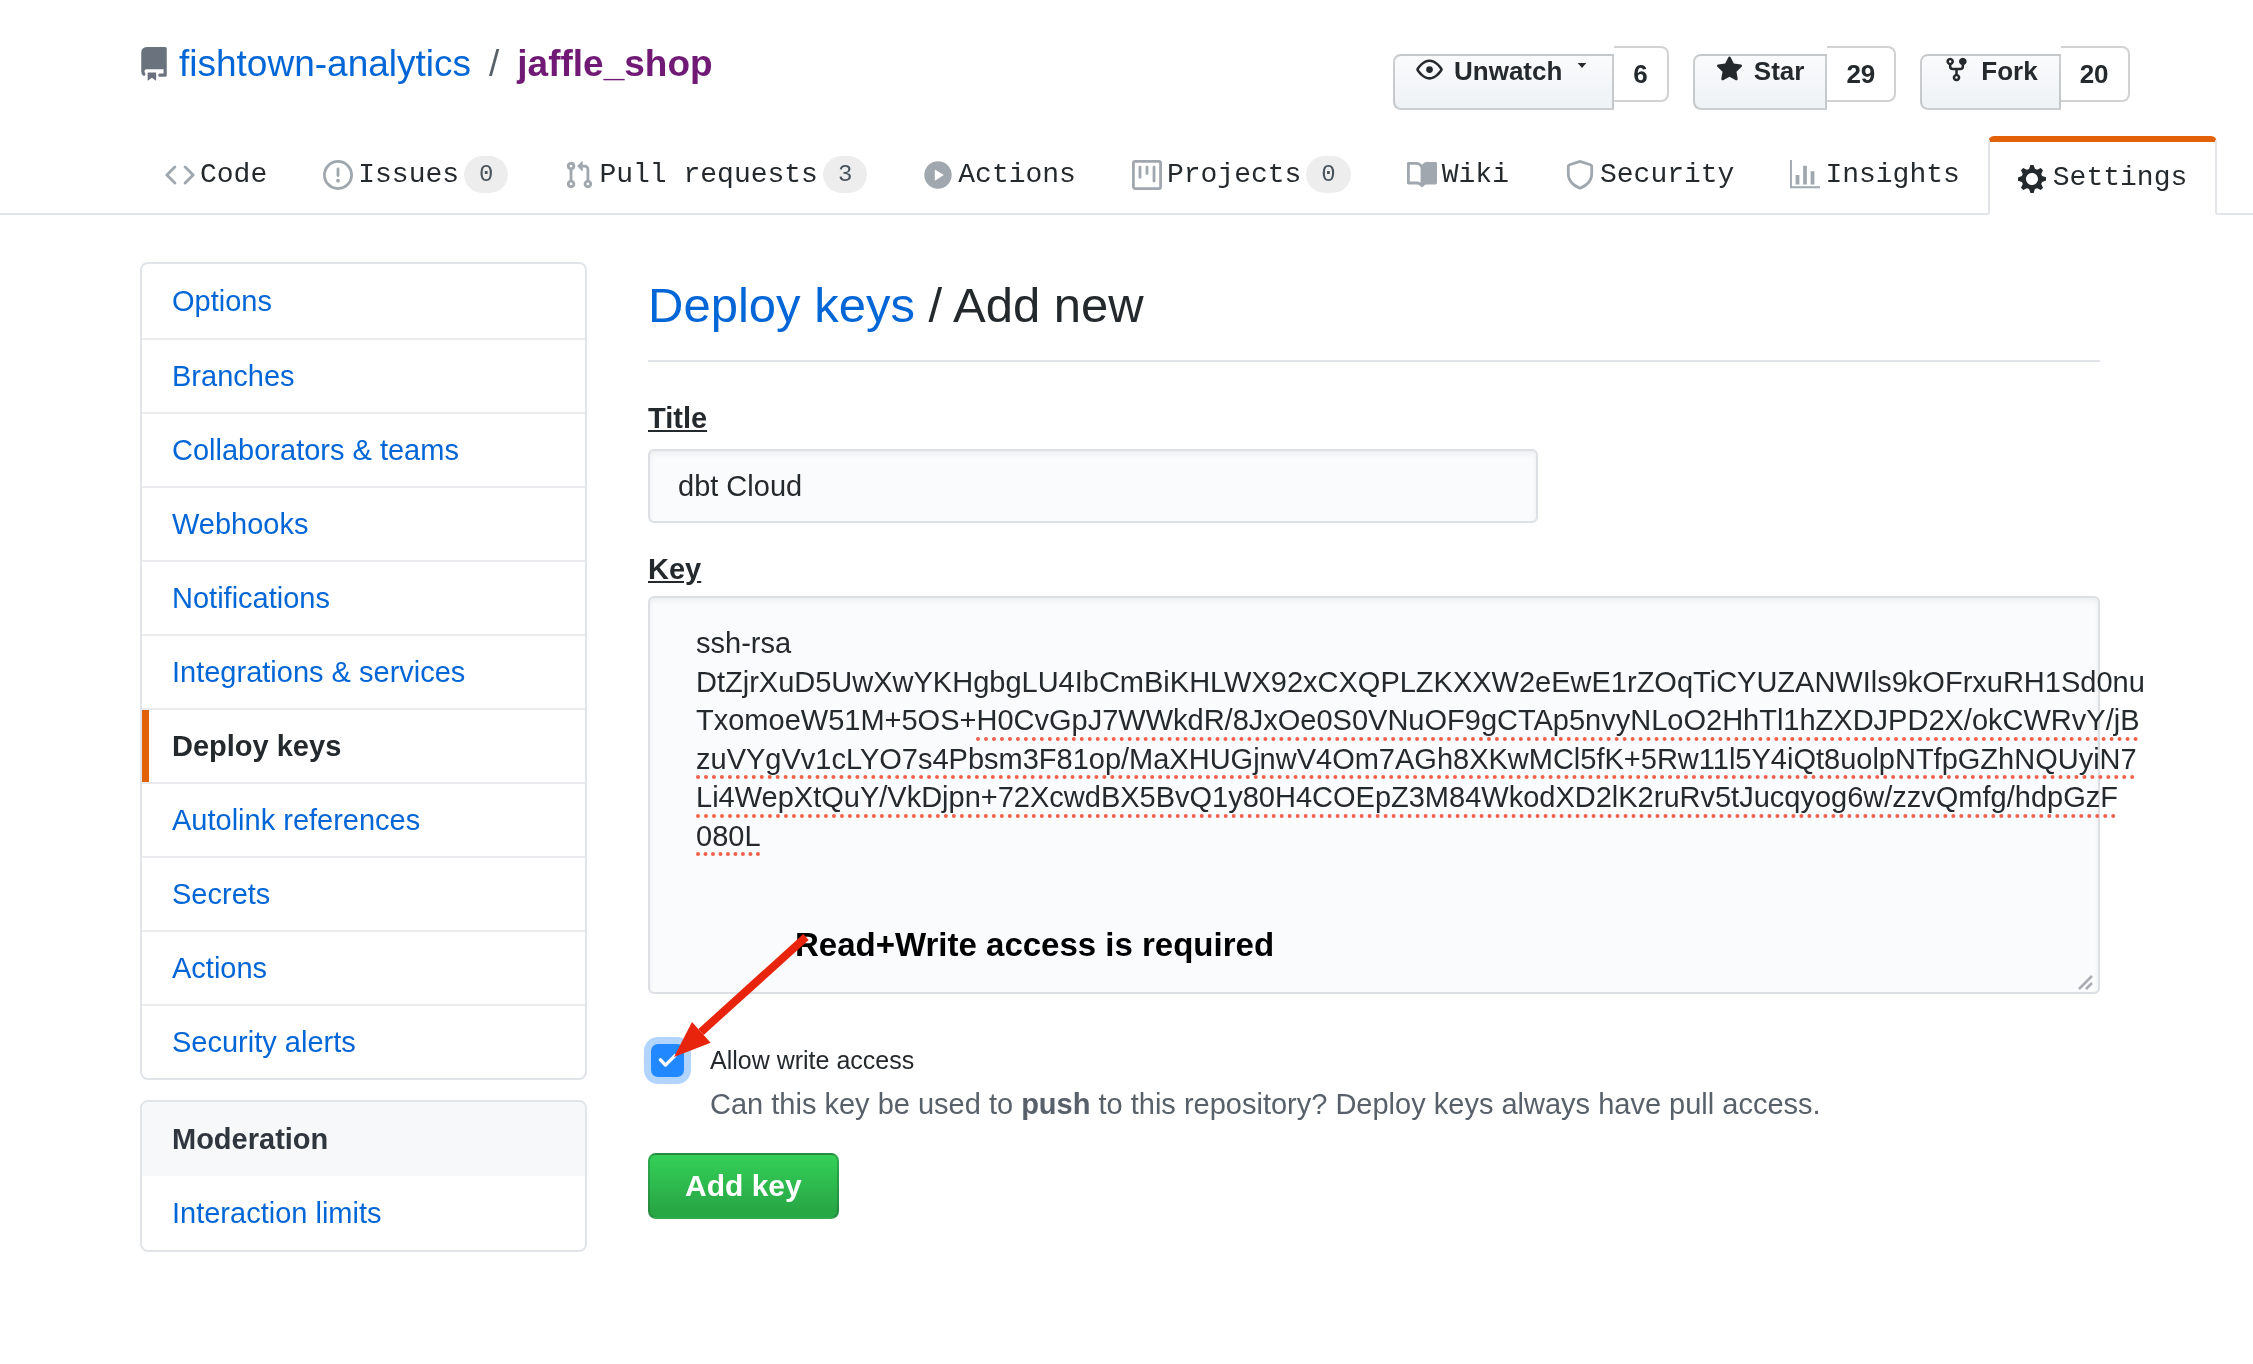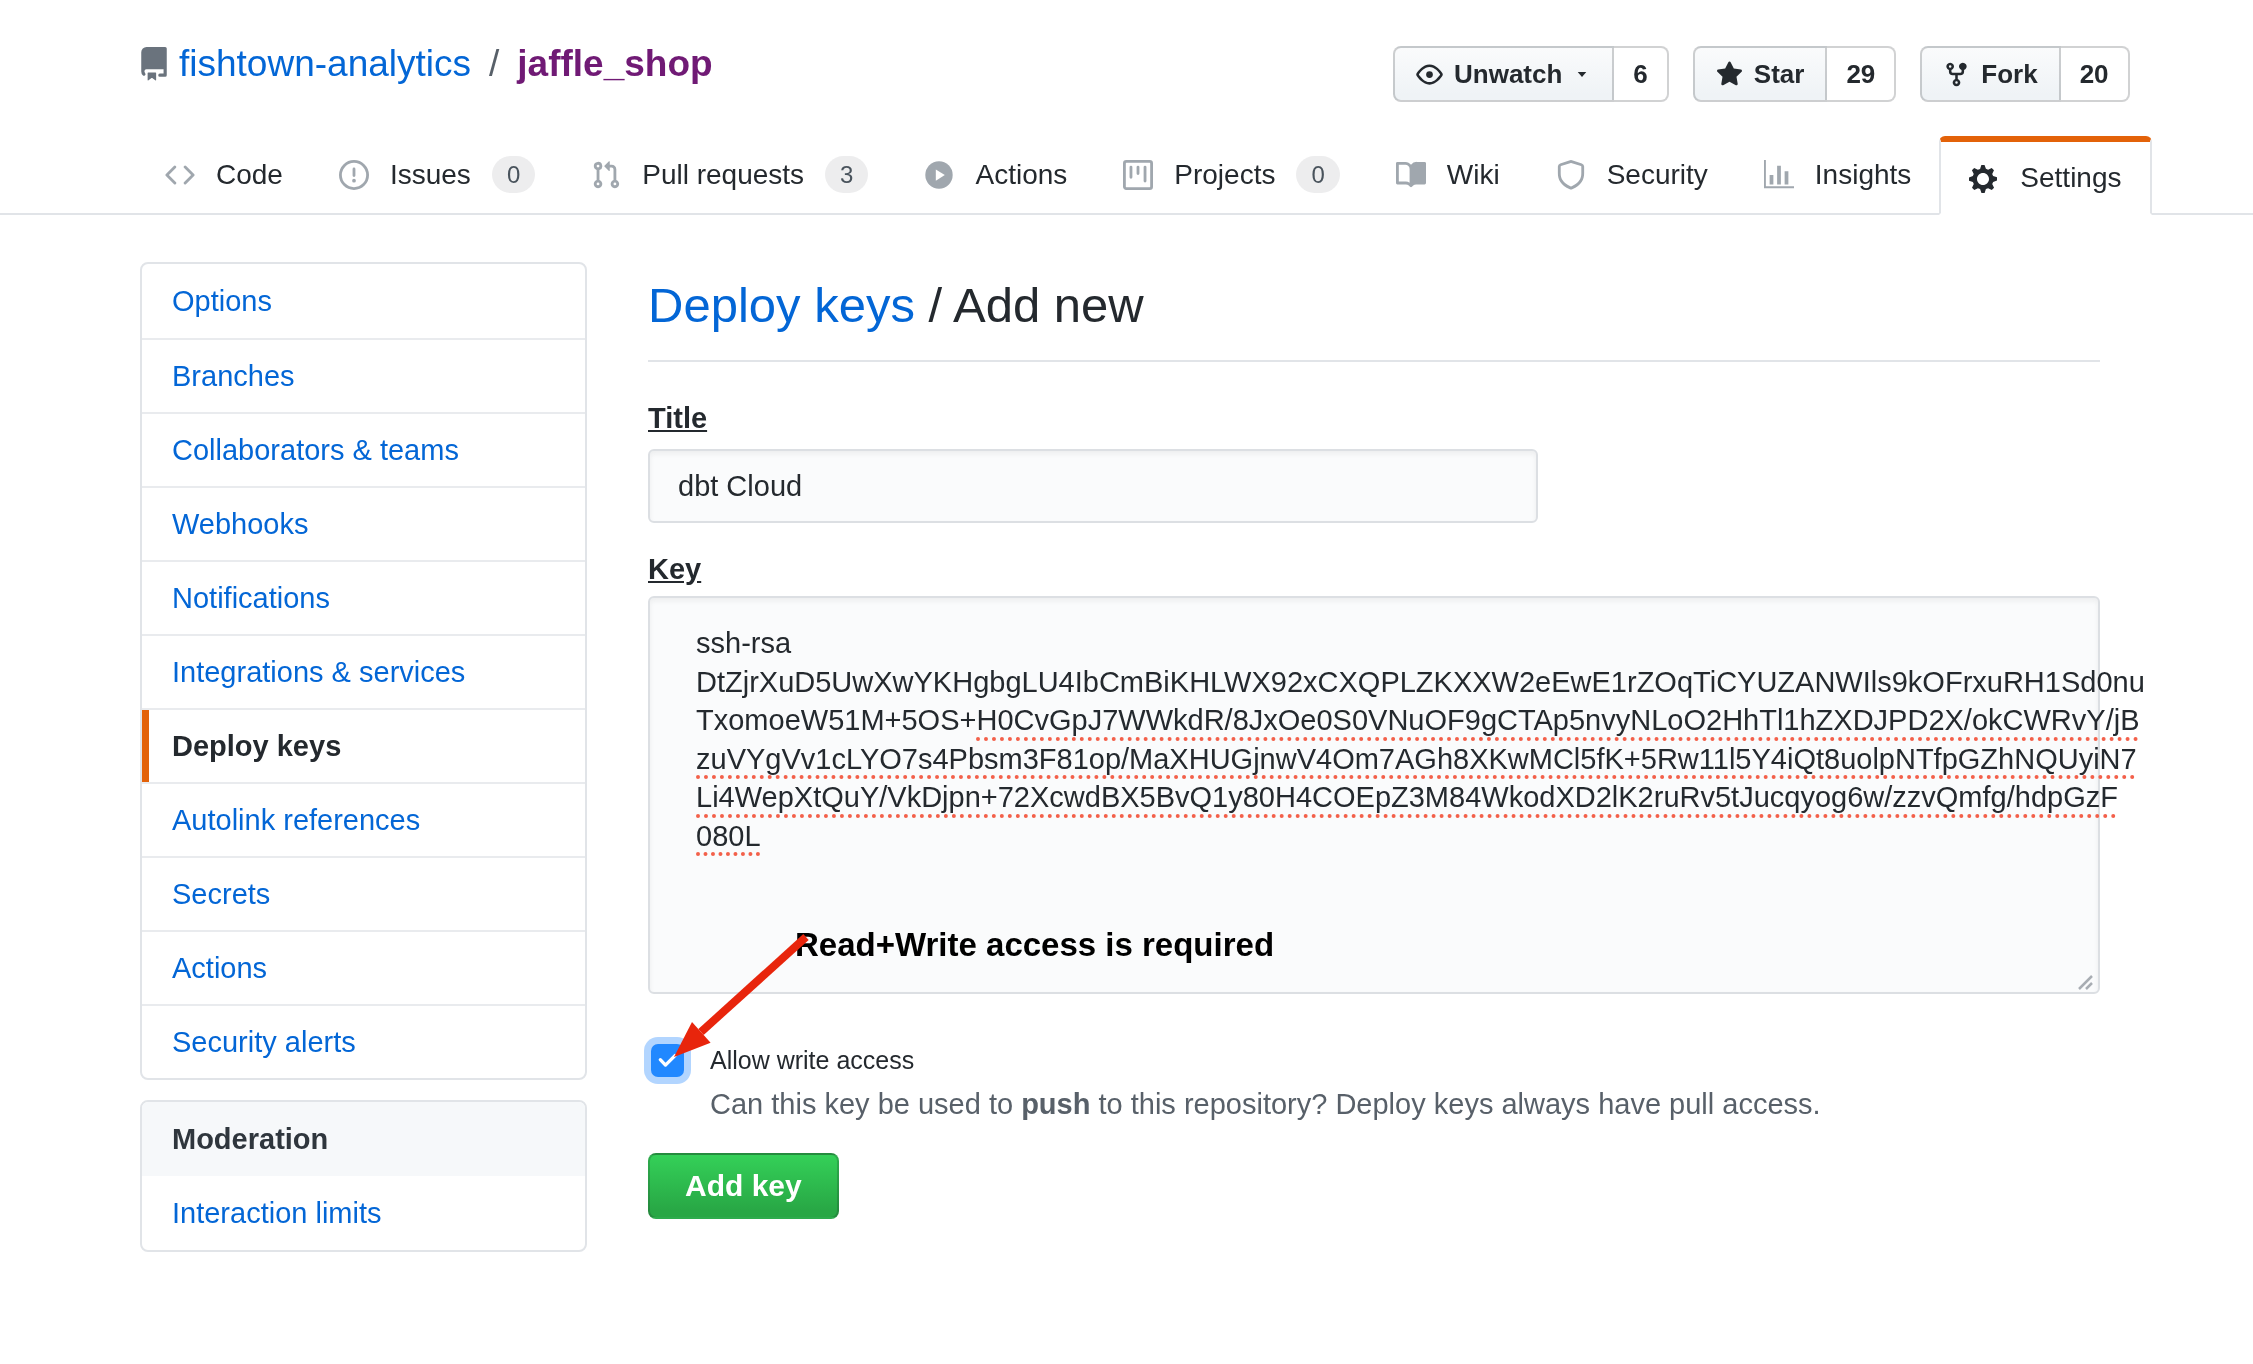--- a/index.html
+++ b/index.html
@@ -30,49 +30,49 @@
   .repo-sep { color: #586069; margin: 0 10px; }
   .repo-name { color: #701a75; font-weight: 600; }
 
   
   .header-actions {
     position: absolute; left: 1393px; top: 46px;
     display: flex; gap: 24px;
   }
   .btn-group { display: flex; }
   .hbtn {
-    display: flex; align-items: center; gap: 11px;
+    display: flex; gap: 11px;
     height: 56px; padding: 0 21px;
     font-size: 26px; font-weight: 600; color: #24292e;
     background: linear-gradient(-180deg, #fafbfc, #eff3f6 90%);
     border: 2px solid rgba(27,31,35,.2);
     border-radius: 8px 0 0 8px;
-    font-family: inherit; cursor: pointer;
+    font-family: inherit; cursor: pointer; margin-top: 8px;
   }
   .hbtn .ic { display: flex; }
   .hbtn .ic svg { width: 27px; height: 27px; }
   .hbtn .caret svg { width: 18px; height: 18px; }
   .social-count {
     display: flex; align-items: center; height: 56px; padding: 0 19px;
     font-size: 26px; font-weight: 600; color: #24292e;
     background: #fff;
     border: 2px solid rgba(27,31,35,.2); border-left: 0;
     border-radius: 0 8px 8px 0;
   }
 
   
   .nav-tabs {
     position: absolute; left: 0; top: 136px; width: 2253px; height: 79px;
     border-bottom: 2px solid #e1e4e8;
     display: flex; align-items: stretch;
     padding-left: 137px;
   }
   .tab {
-    display: flex; align-items: center; gap: 21px;
-    padding: 0 28px; font-size: 28px; color: #24292e;
+    display: flex; align-items: center; gap: 5px;
+    padding: 0 28px; font-size: 28px; color: #24292e; font-family: Liberation Mono, monospace;
   }
   .tab .ticon { display: flex; color: #a0a7ae; }
   .tab .ticon svg { width: 30px; height: 30px; }
   .tab .pill {
     font-size: 24px; font-weight: 400; color: #49535c;
     background: rgba(27,31,35,.08);
     border-radius: 999px; padding: 3px 15px; line-height: 1.3;
   }
   .tab.active {
     background: #fff;

